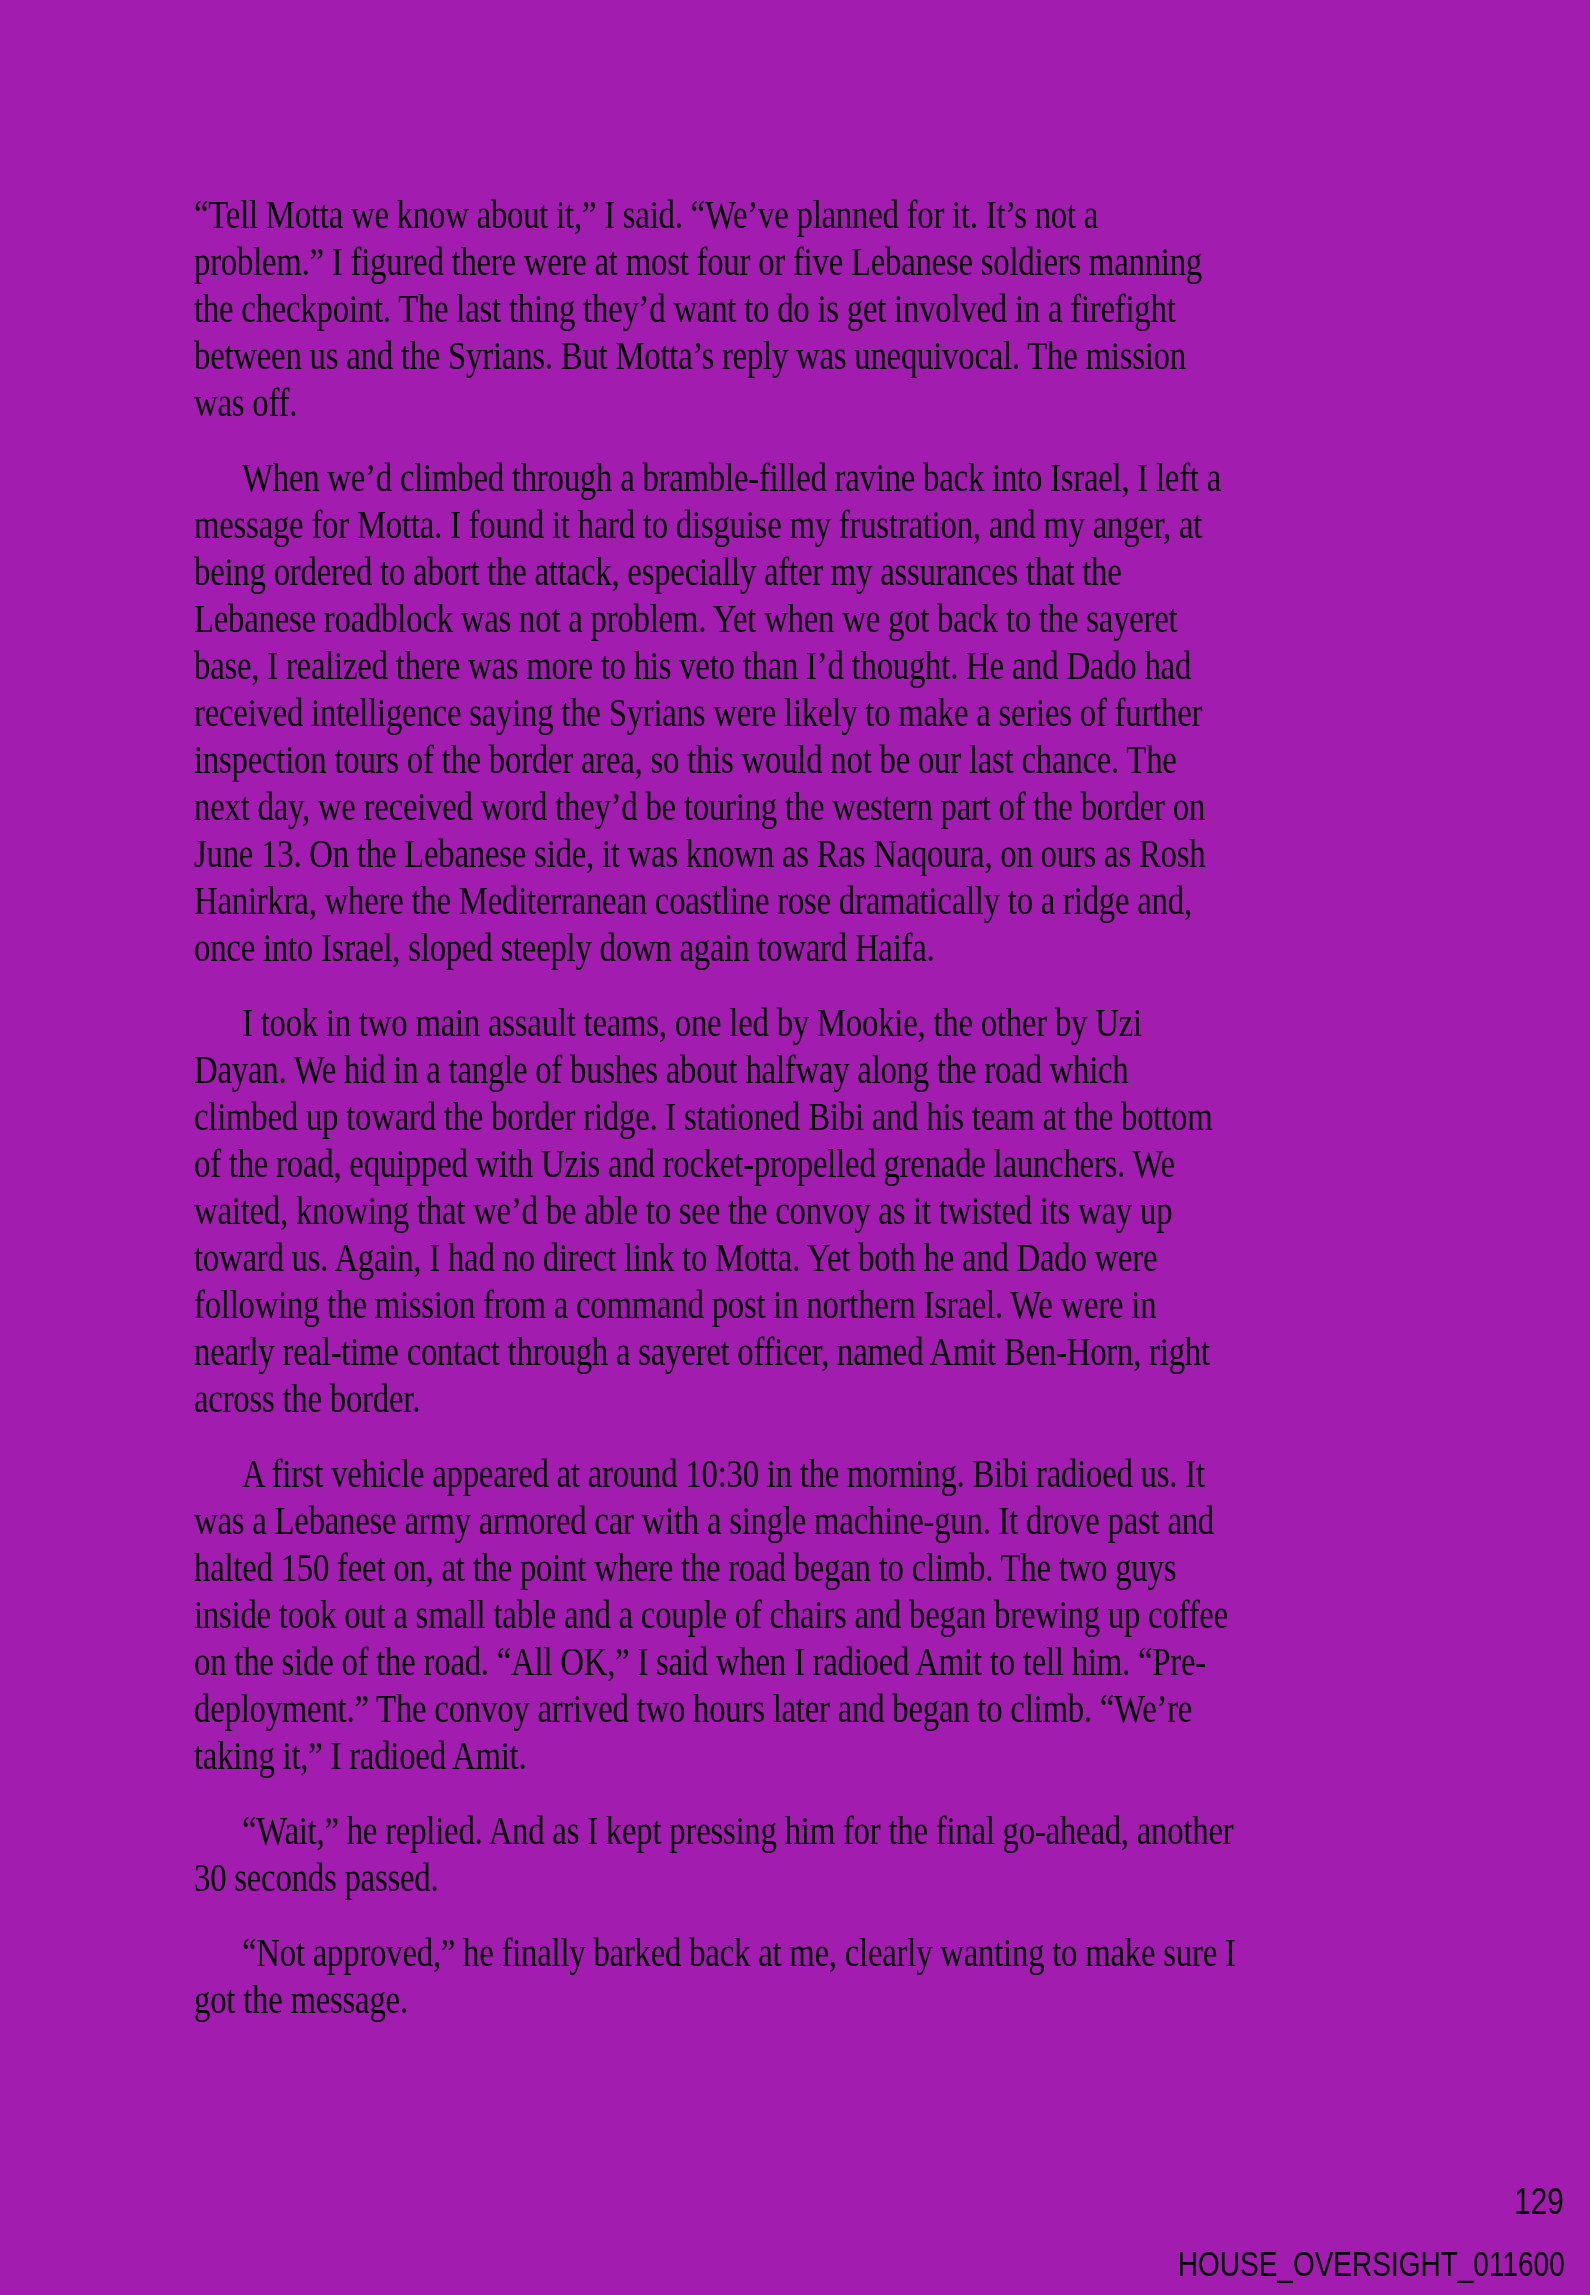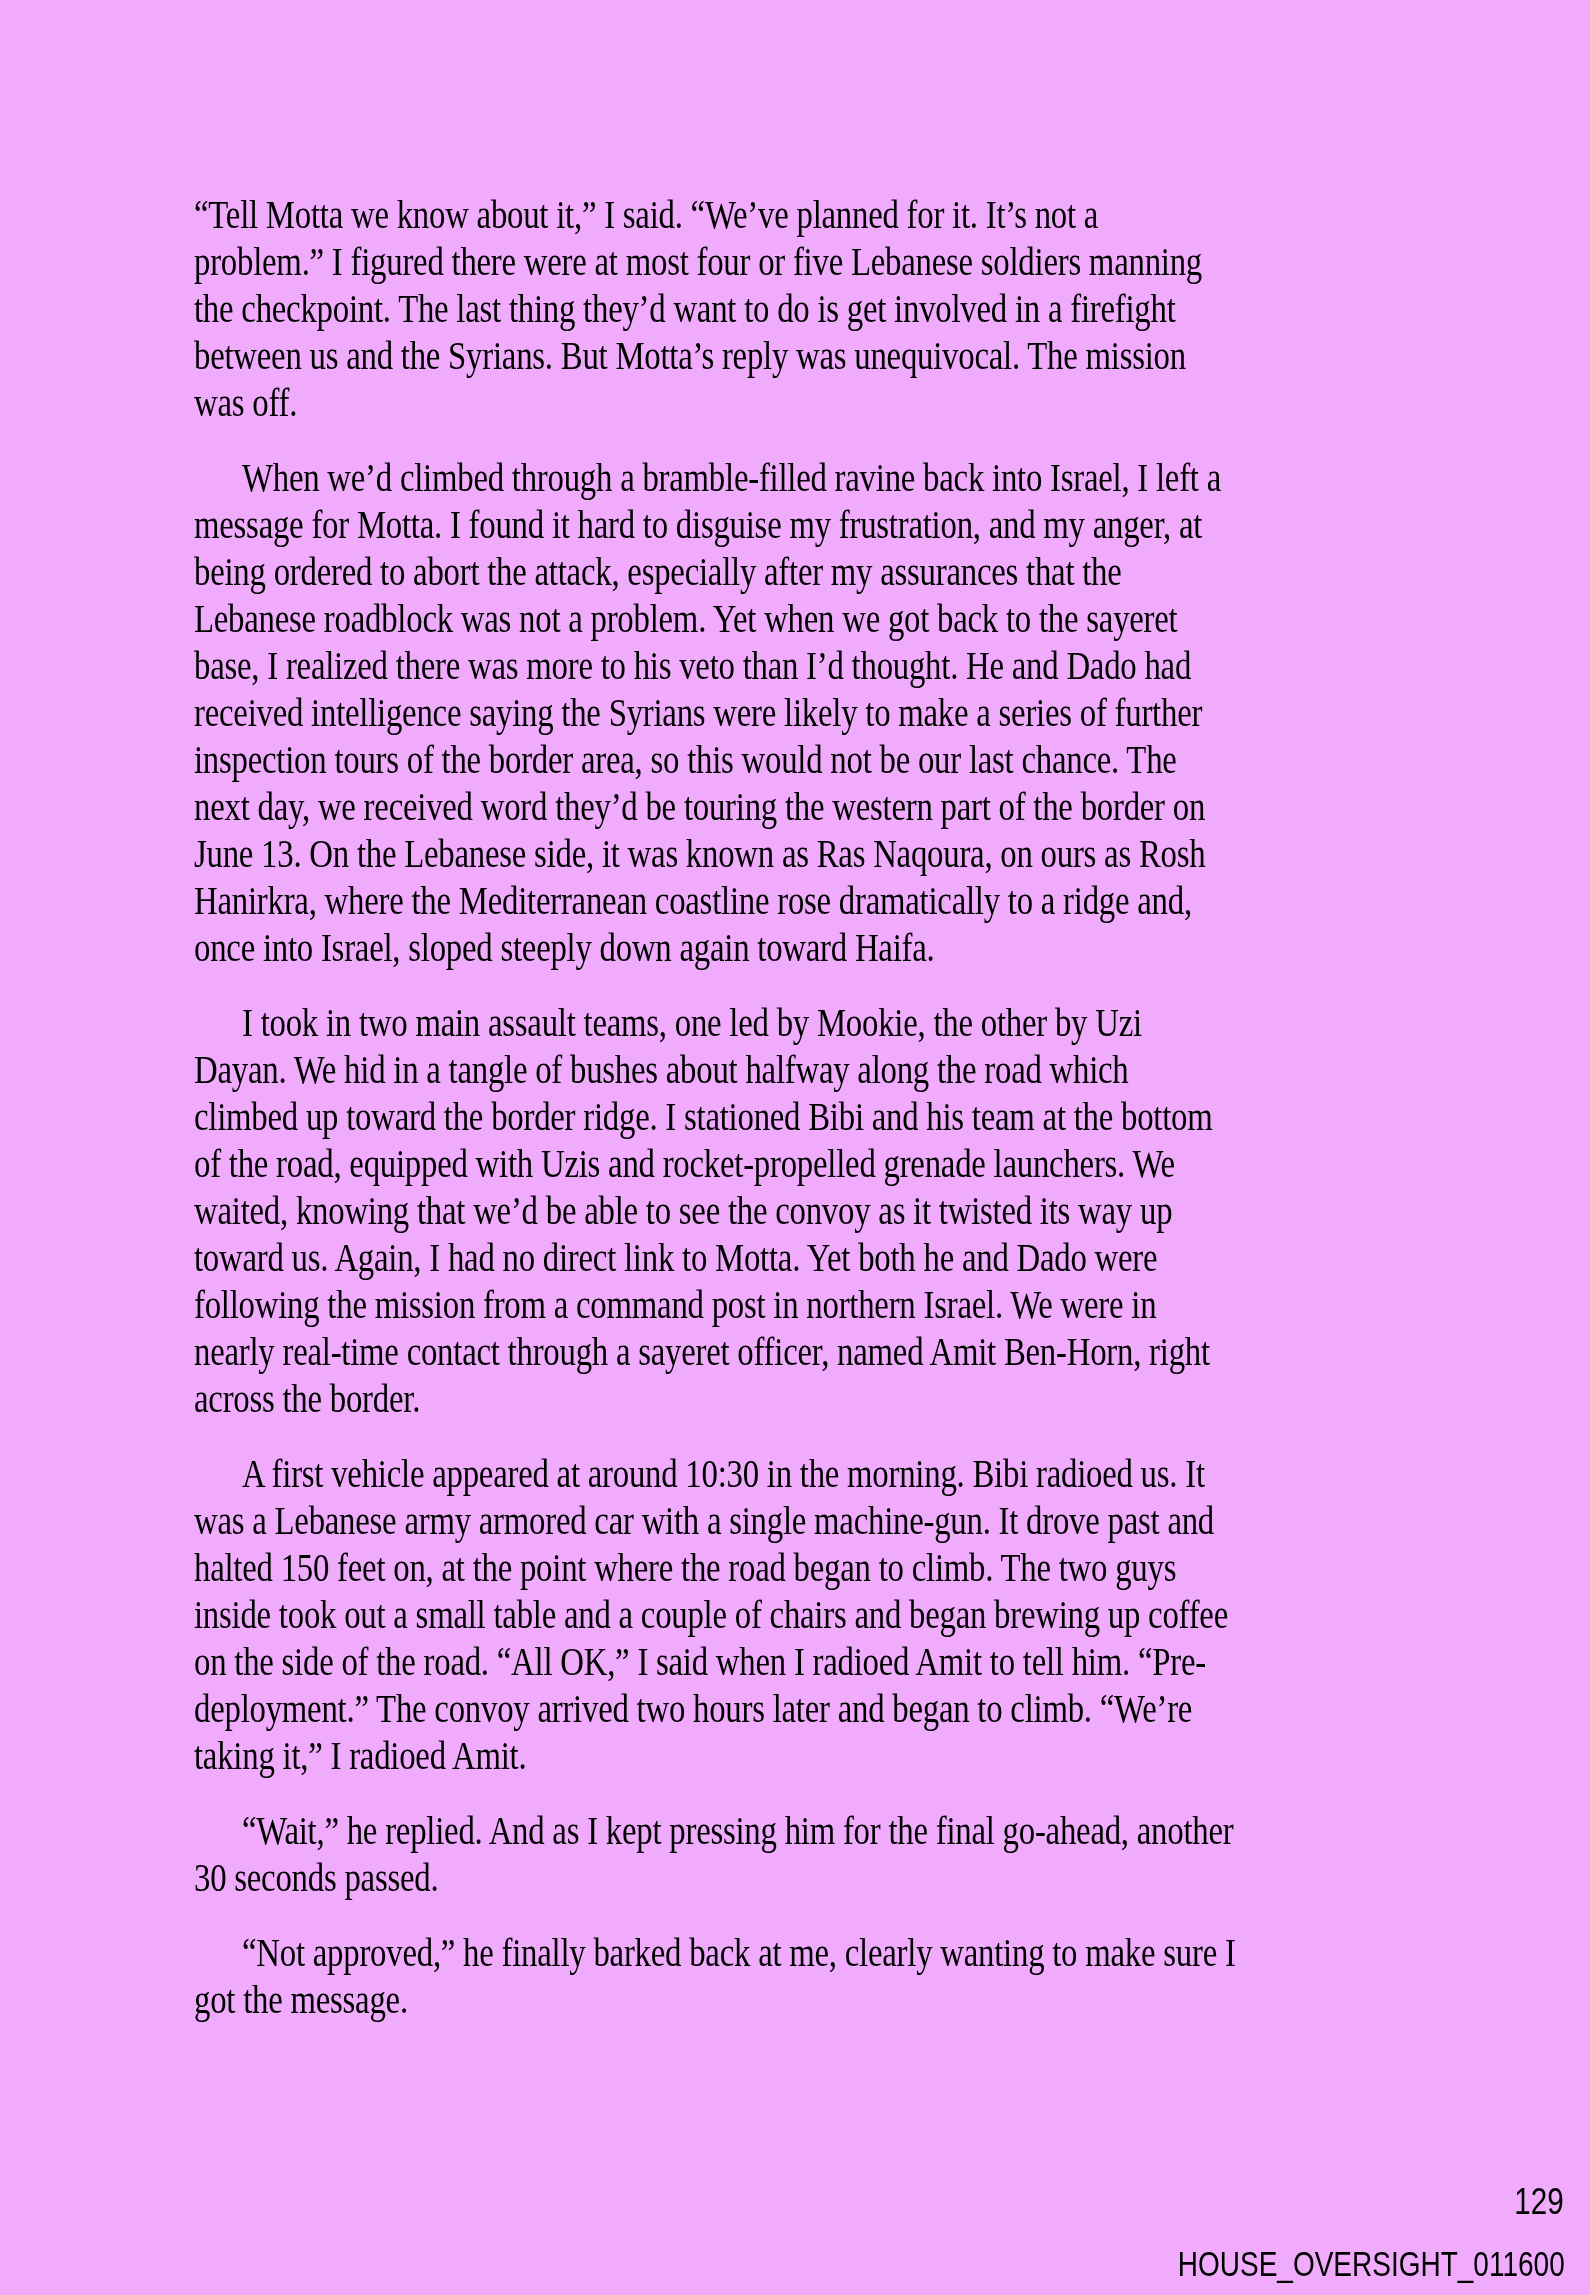--- a/index.html
+++ b/index.html
@@ -7,21 +7,21 @@
     width: 1591px;
     height: 2295px;
     background: #ffffff;
     position: relative;
     overflow: hidden;
     font-family: "Liberation Serif", "DejaVu Serif", serif;
   }
   .page {
     position: absolute;
     inset: 0;
-    background: #f0abfc;
+    background: #a21caf;
   }
   .body-text {
     position: absolute;
     left: 194px;
     top: 191px;
     color: #000000;
     font-size: 41px;
     line-height: 47px;
     letter-spacing: -0.3px;
     transform: scaleX(0.8);

